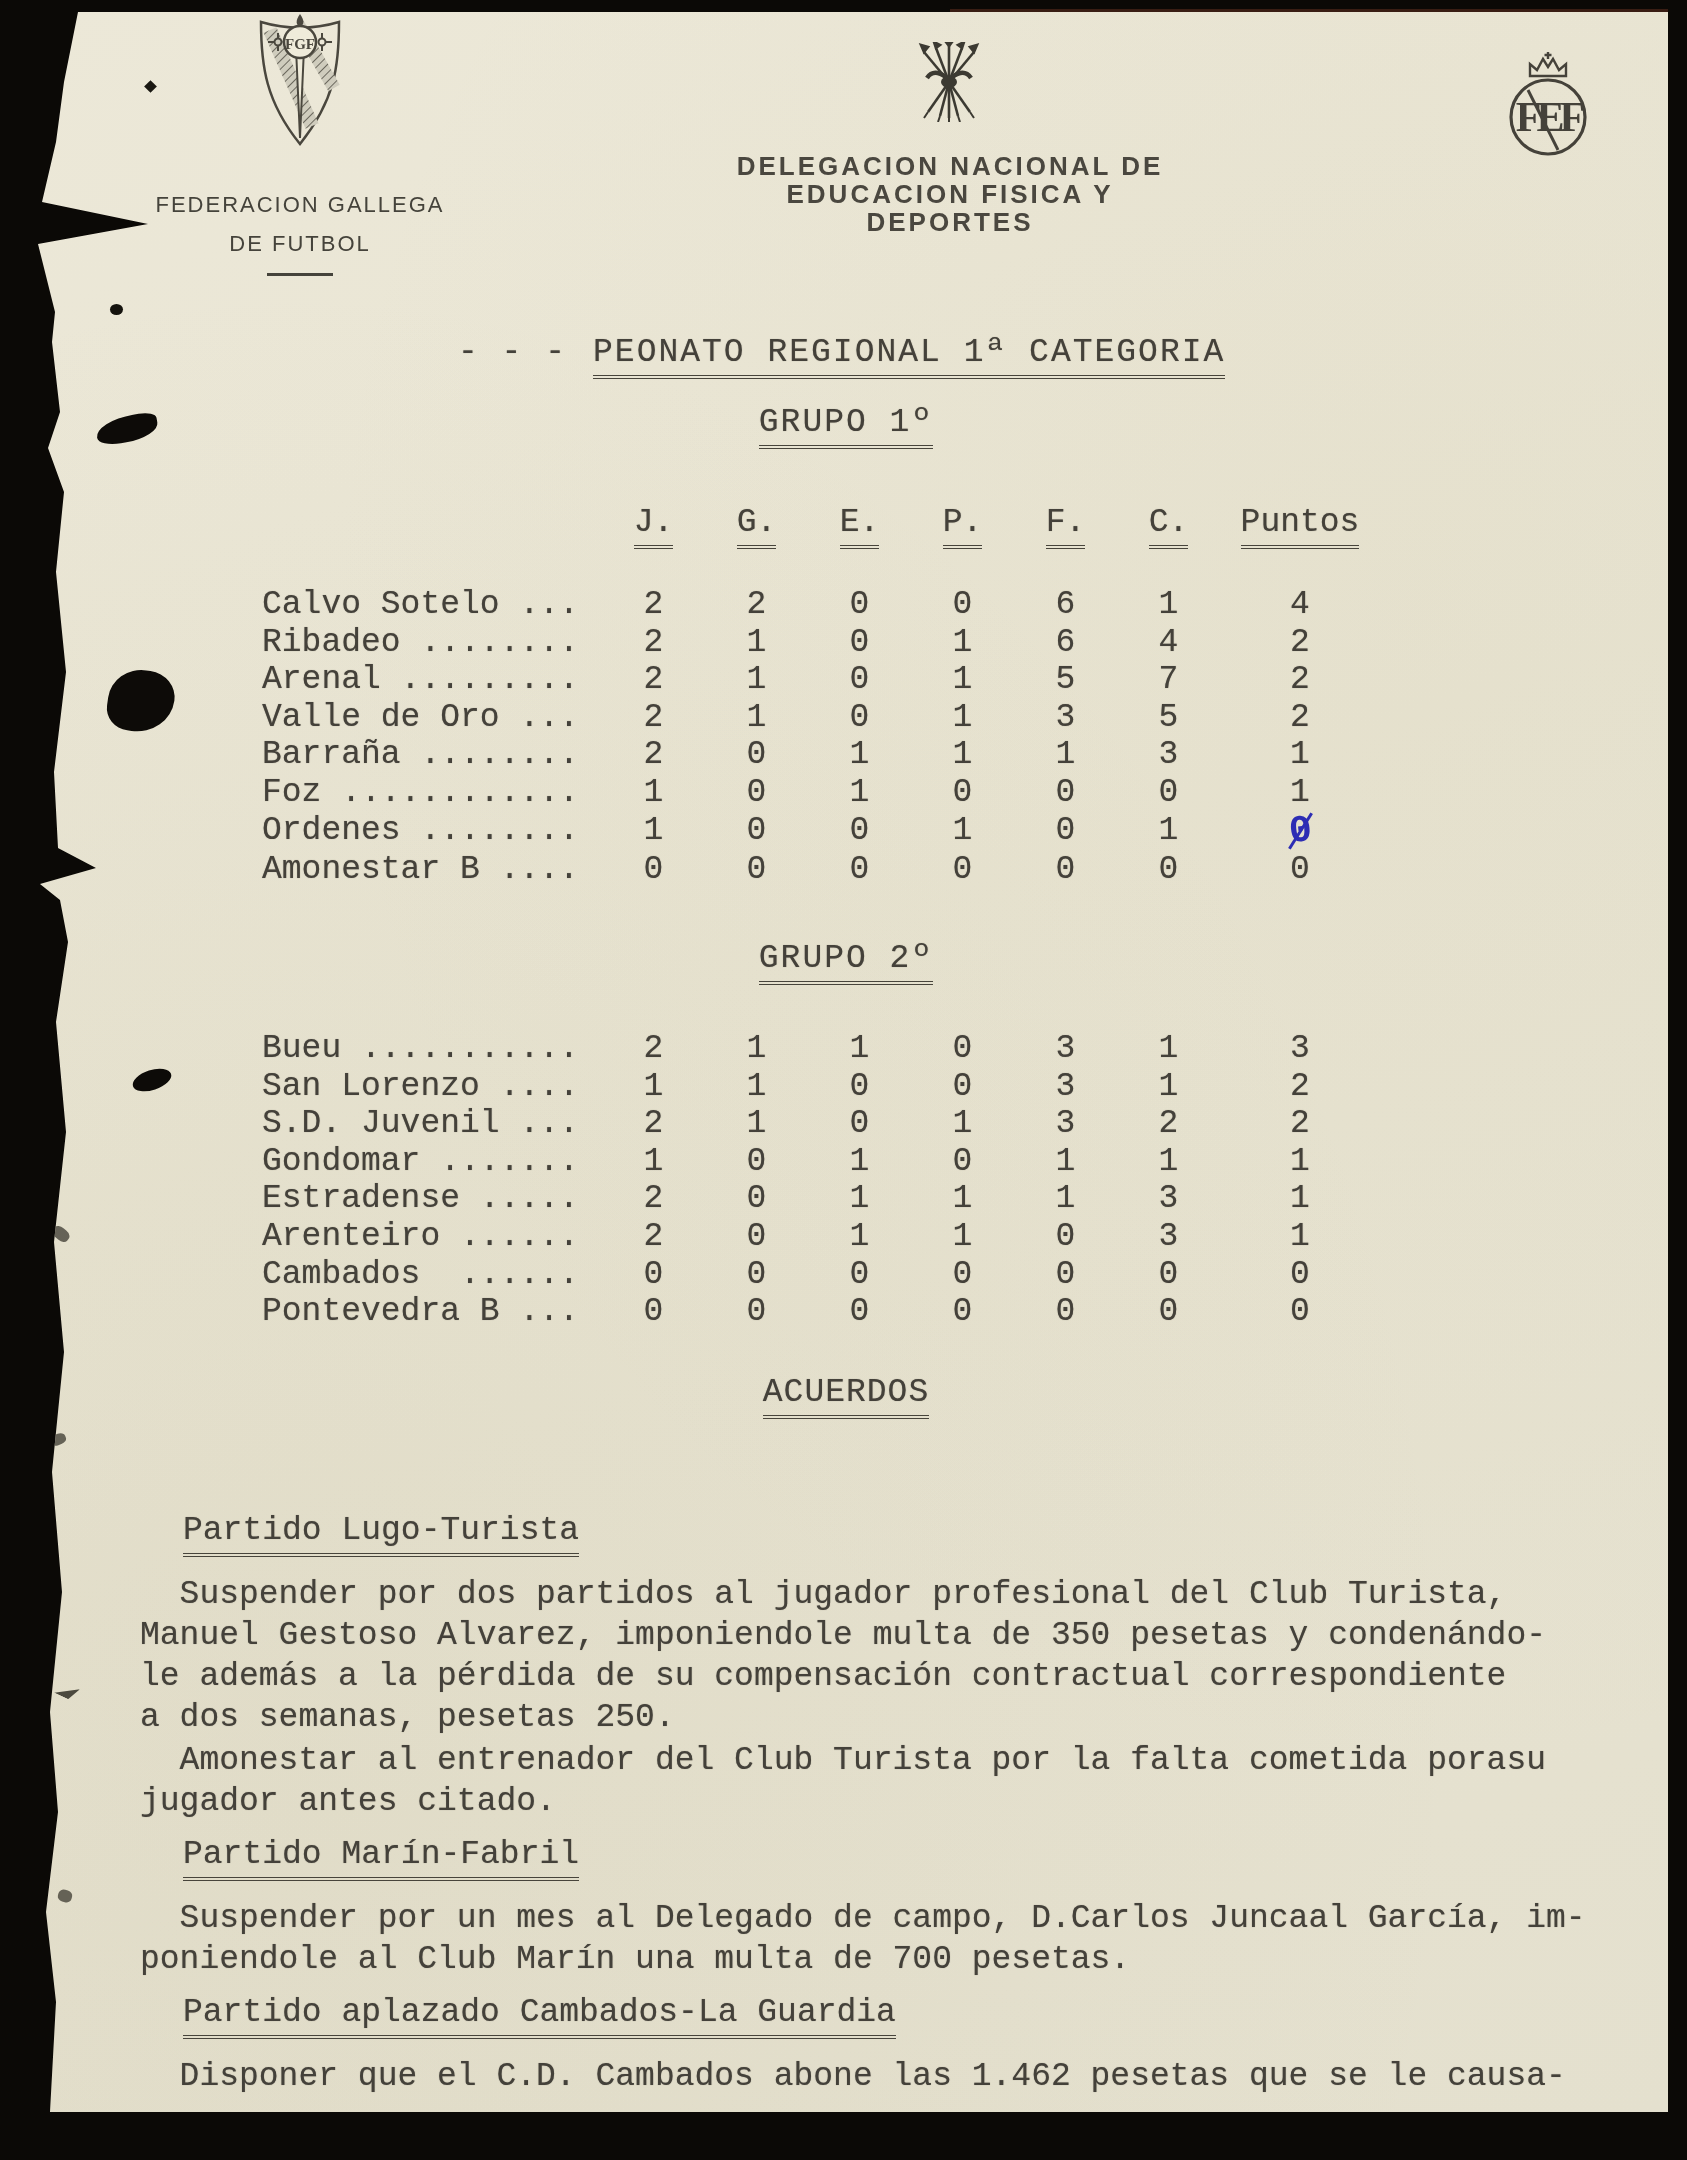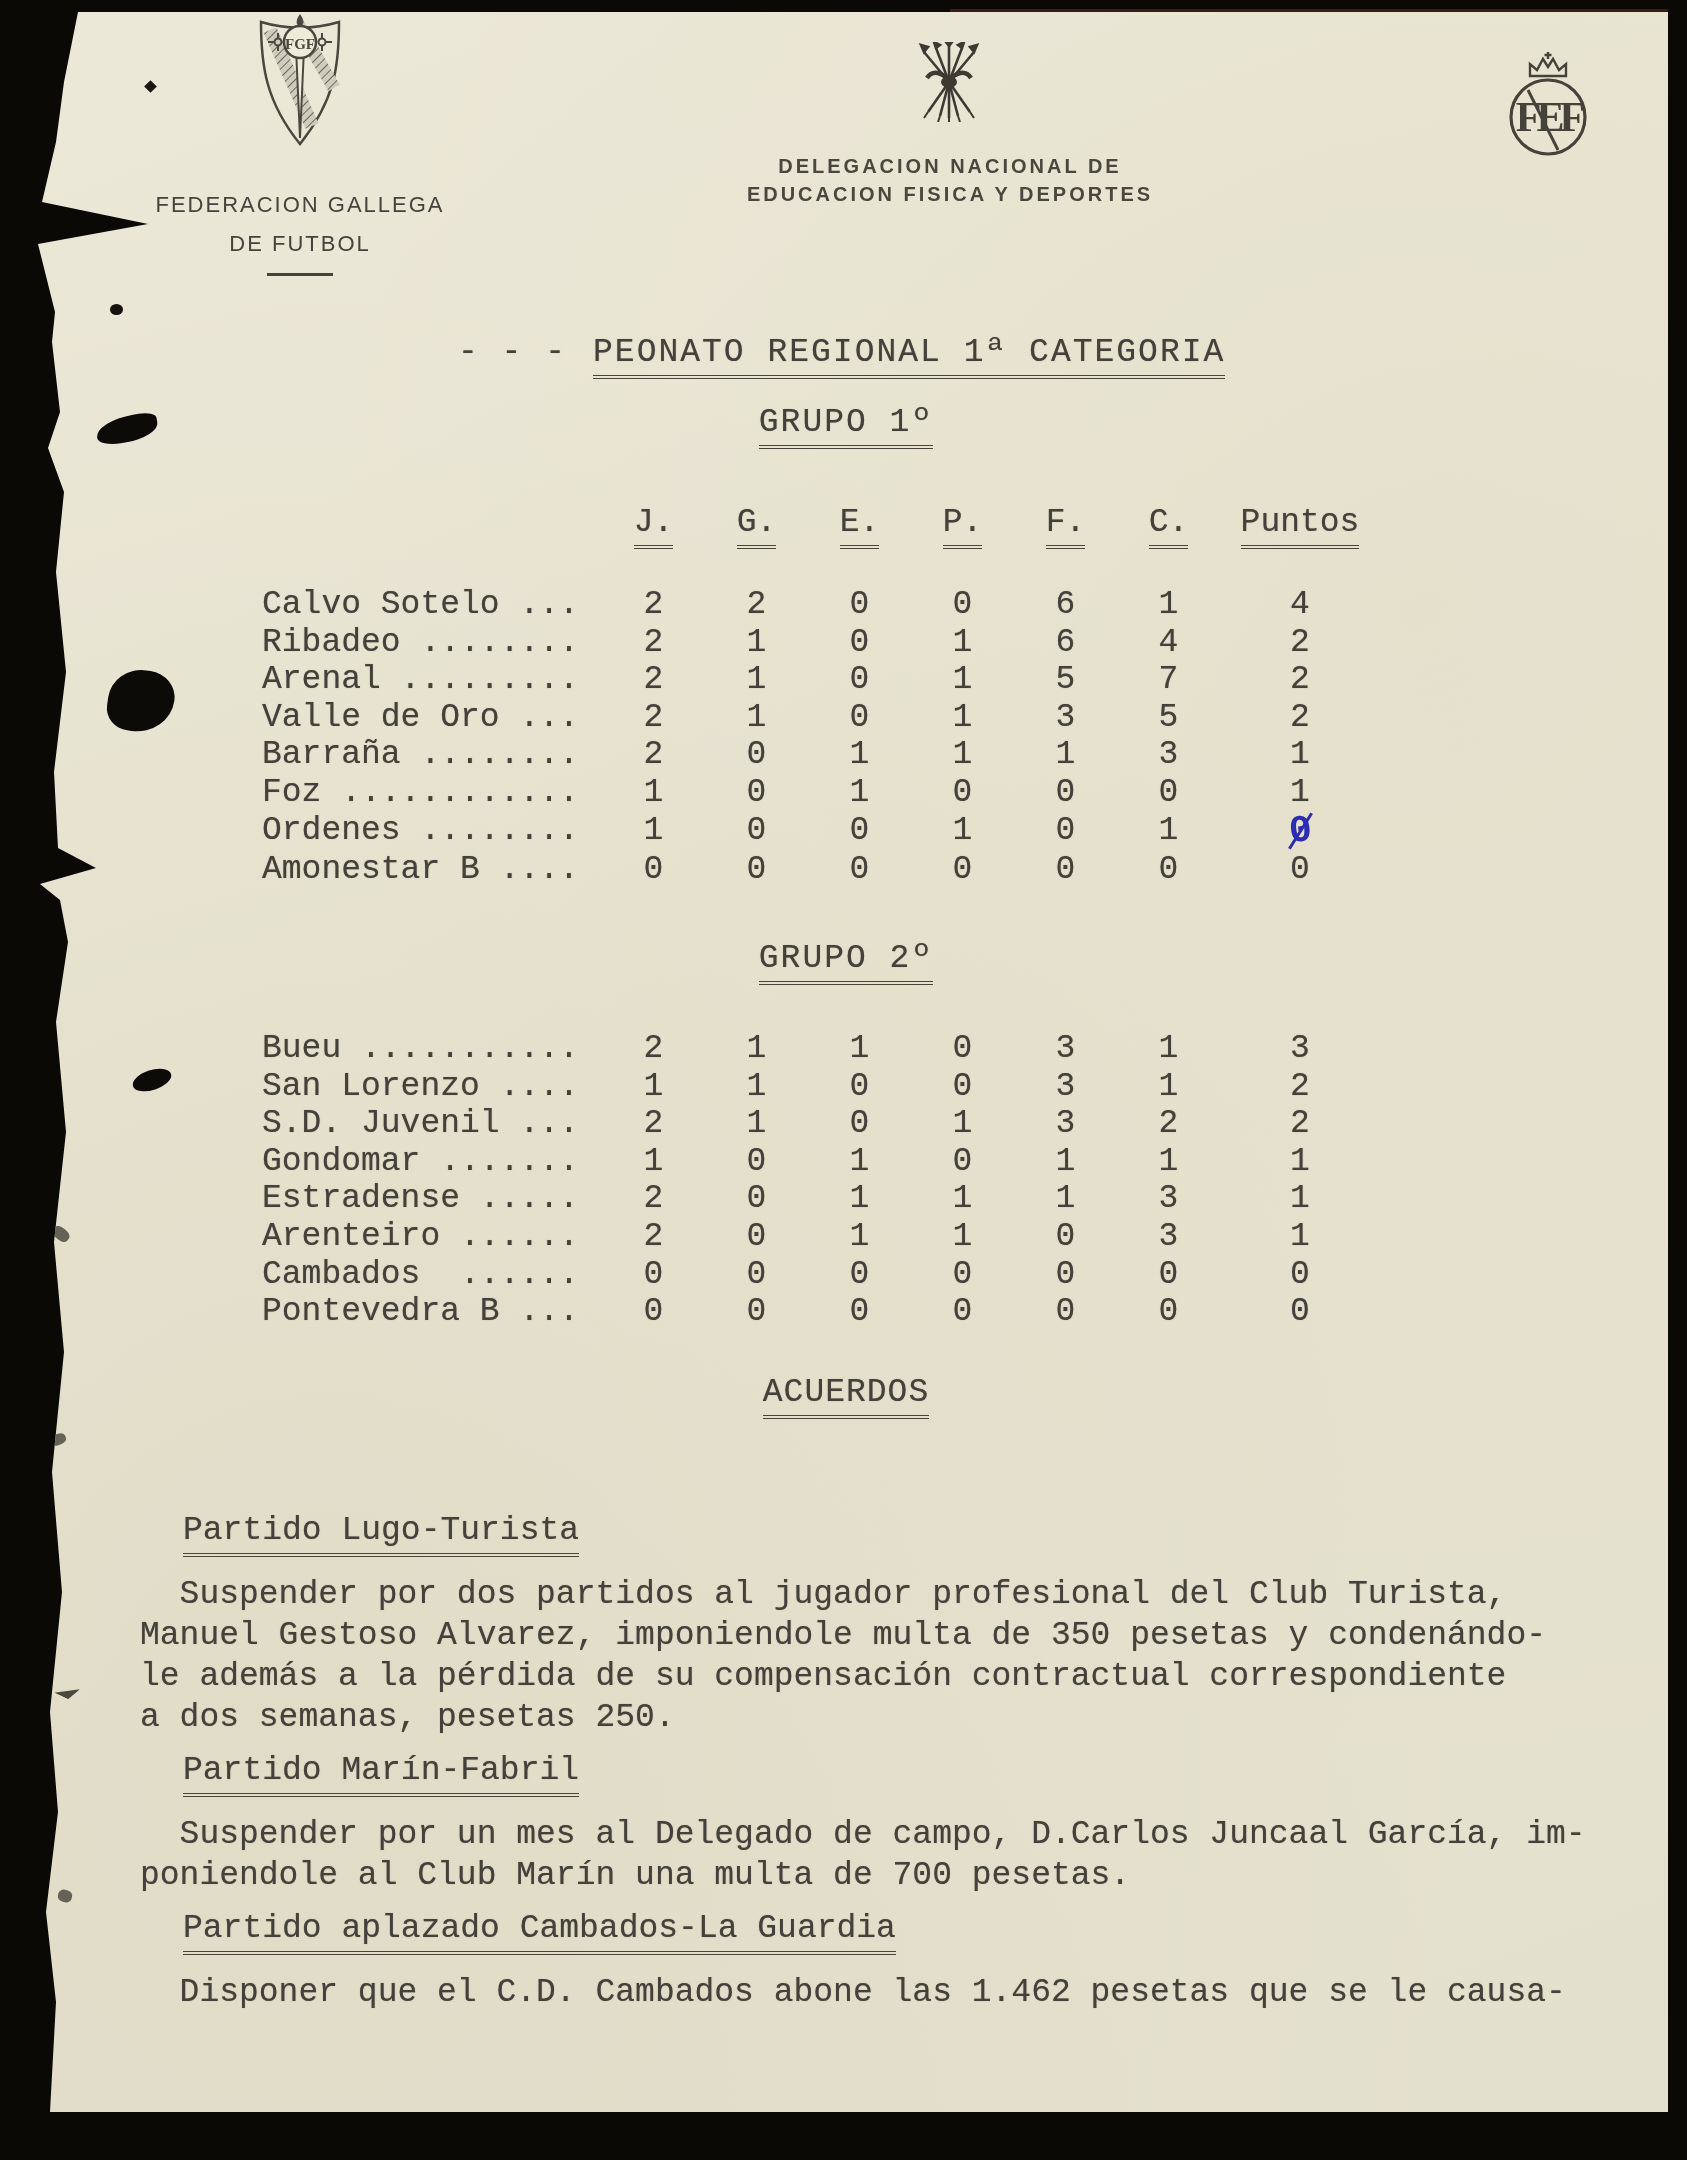--- a/index.html
+++ b/index.html
@@ -27,21 +27,21 @@
   .tw{font-family:"Liberation Mono","DejaVu Sans Mono",monospace;font-size:33px;color:#44413a;
       text-shadow:0 0 1px rgba(60,56,46,.45);}
 
   
   .org-left{position:absolute;left:110px;top:180px;width:380px;text-align:center;
     font-family:"Liberation Sans","DejaVu Sans",sans-serif;font-size:22px;letter-spacing:2px;color:#45433b;}
   .org-left .l2{margin-top:13px;}
   .org-underline{width:66px;height:3px;background:#45433b;margin:16px auto 0;}
   .org-center{position:absolute;left:700px;top:140px;width:500px;text-align:center;
     font-family:"Liberation Sans","DejaVu Sans",sans-serif;font-weight:bold;
-    font-size:20px;letter-spacing:3px;color:#4a473f;line-height:28px;}
+    font-size:26px;letter-spacing:3px;color:#4a473f;line-height:28px;}
   .logo-left{position:absolute;left:252px;top:0px;}
   .emblem-center{position:absolute;left:912px;top:30px;}
   .crest-right{position:absolute;left:1498px;top:38px;}
 
   
   .u2{border-bottom:4px double #47443b;padding-bottom:4px;}
 
   .doc-title{position:absolute;left:458px;top:322px;letter-spacing:2px;}
   .doc-title .pfx{margin-right:26px;}
 
@@ -347,20 +347,22 @@
 
     <div class="center-heading tw" id="acuerdos-heading">
       <span class="u2">ACUERDOS</span>
     </div>
     <div class="tw" id="acuerdos">
         <div class="sec-heading"><span class="u2">Partido Lugo-Turista</span></div>
         <div class="acuerdo-para">  Suspender por dos partidos al jugador profesional del Club Turista,
 Manuel Gestoso Alvarez, imponiendole multa de 350 pesetas y condenándo-
 le además a la pérdida de su compensación contractual correspondiente
 a dos semanas, pesetas 250.</div>
+        <div class="acuerdo-para">  Amonestar al entrenador del Club Turista por la falta cometida porasu
+jugador antes citado.</div>
         <div class="sec-heading"><span class="u2">Partido Marín-Fabril</span></div>
         <div class="acuerdo-para">  Suspender por un mes al Delegado de campo, D.Carlos Juncaal García, im-
 poniendole al Club Marín una multa de 700 pesetas.</div>
         <div class="sec-heading"><span class="u2">Partido aplazado Cambados-La Guardia</span></div>
         <div class="acuerdo-para">  Disponer que el C.D. Cambados abone las 1.462 pesetas que se le causa-</div>
       </div>
 
     <div class="hole slit1"></div>
     <div class="hole blob"></div>
     <div class="hole slit2"></div>

